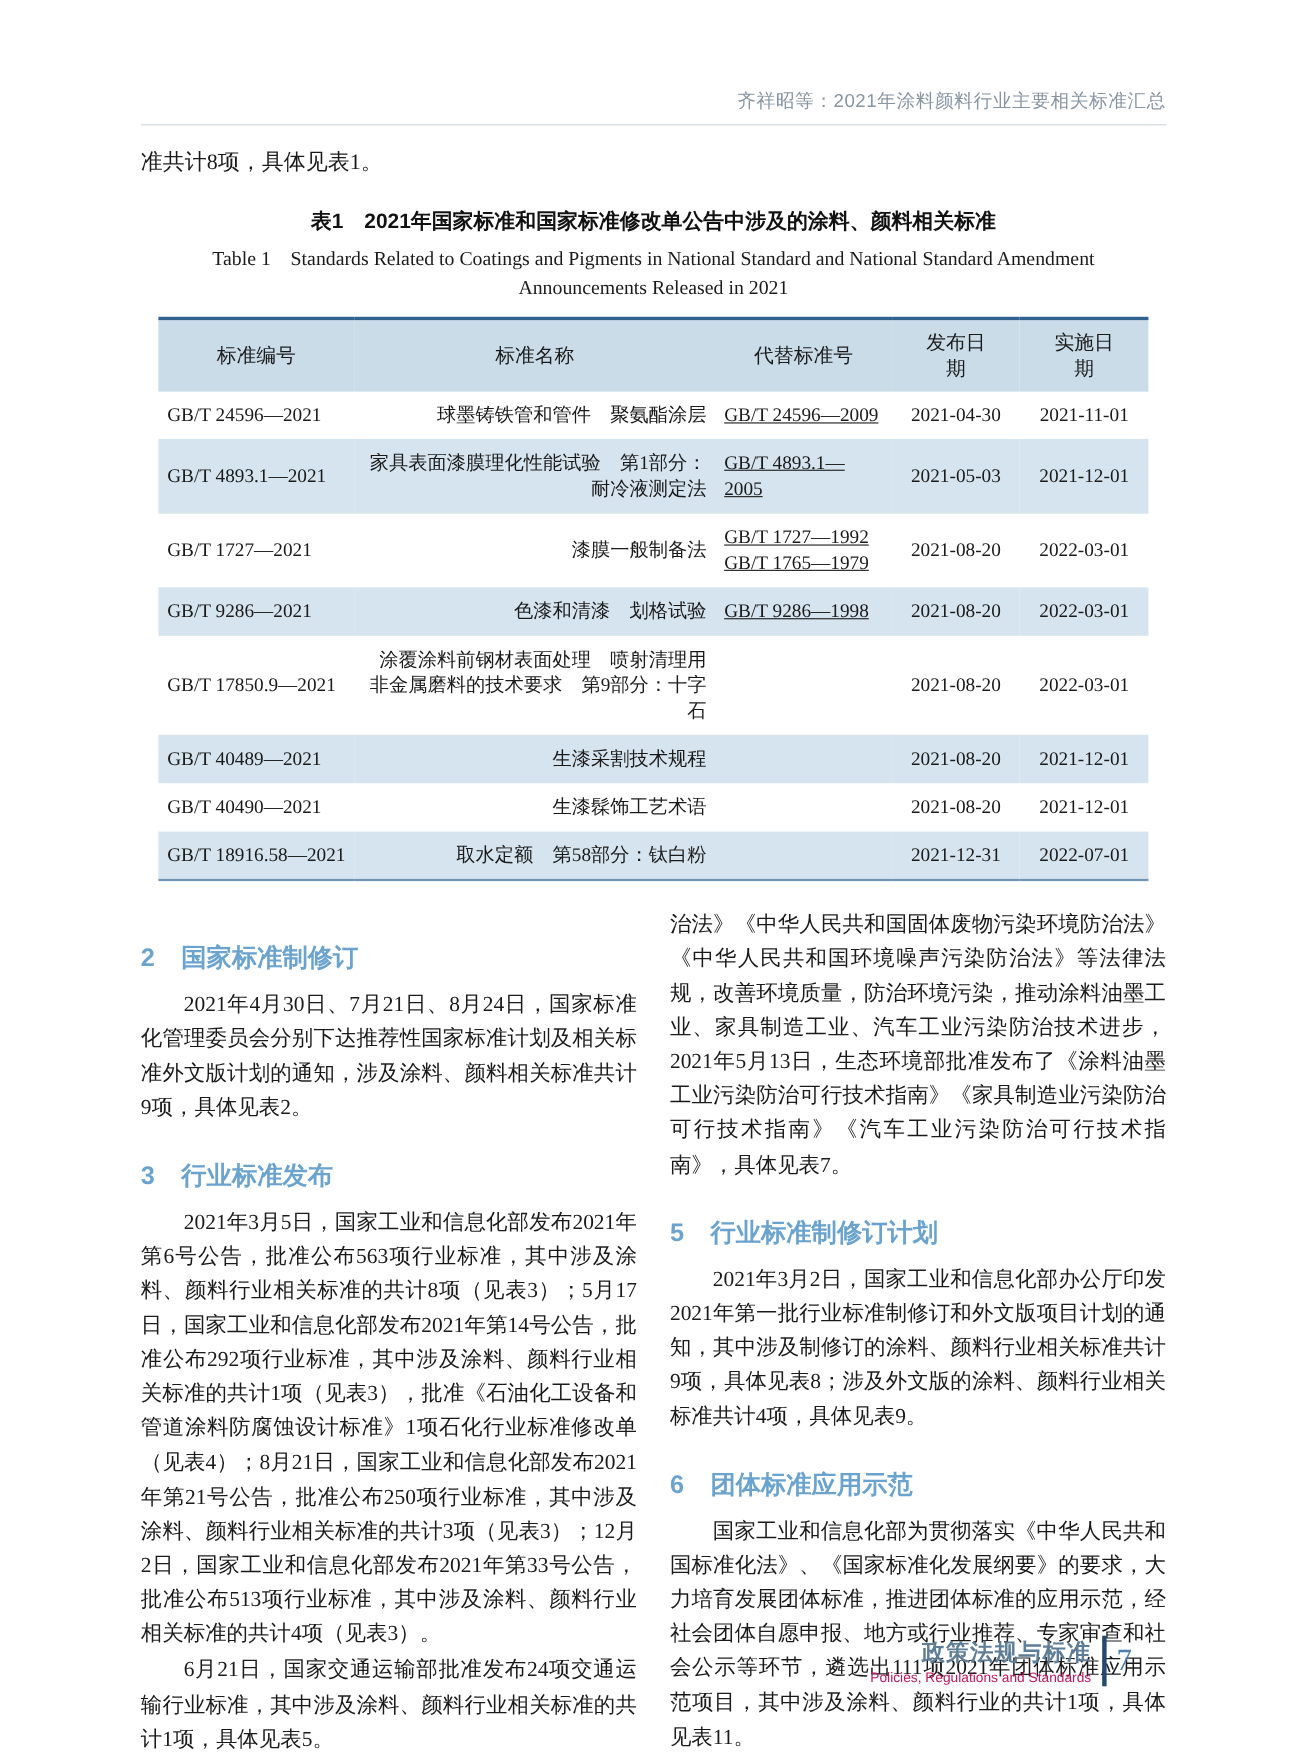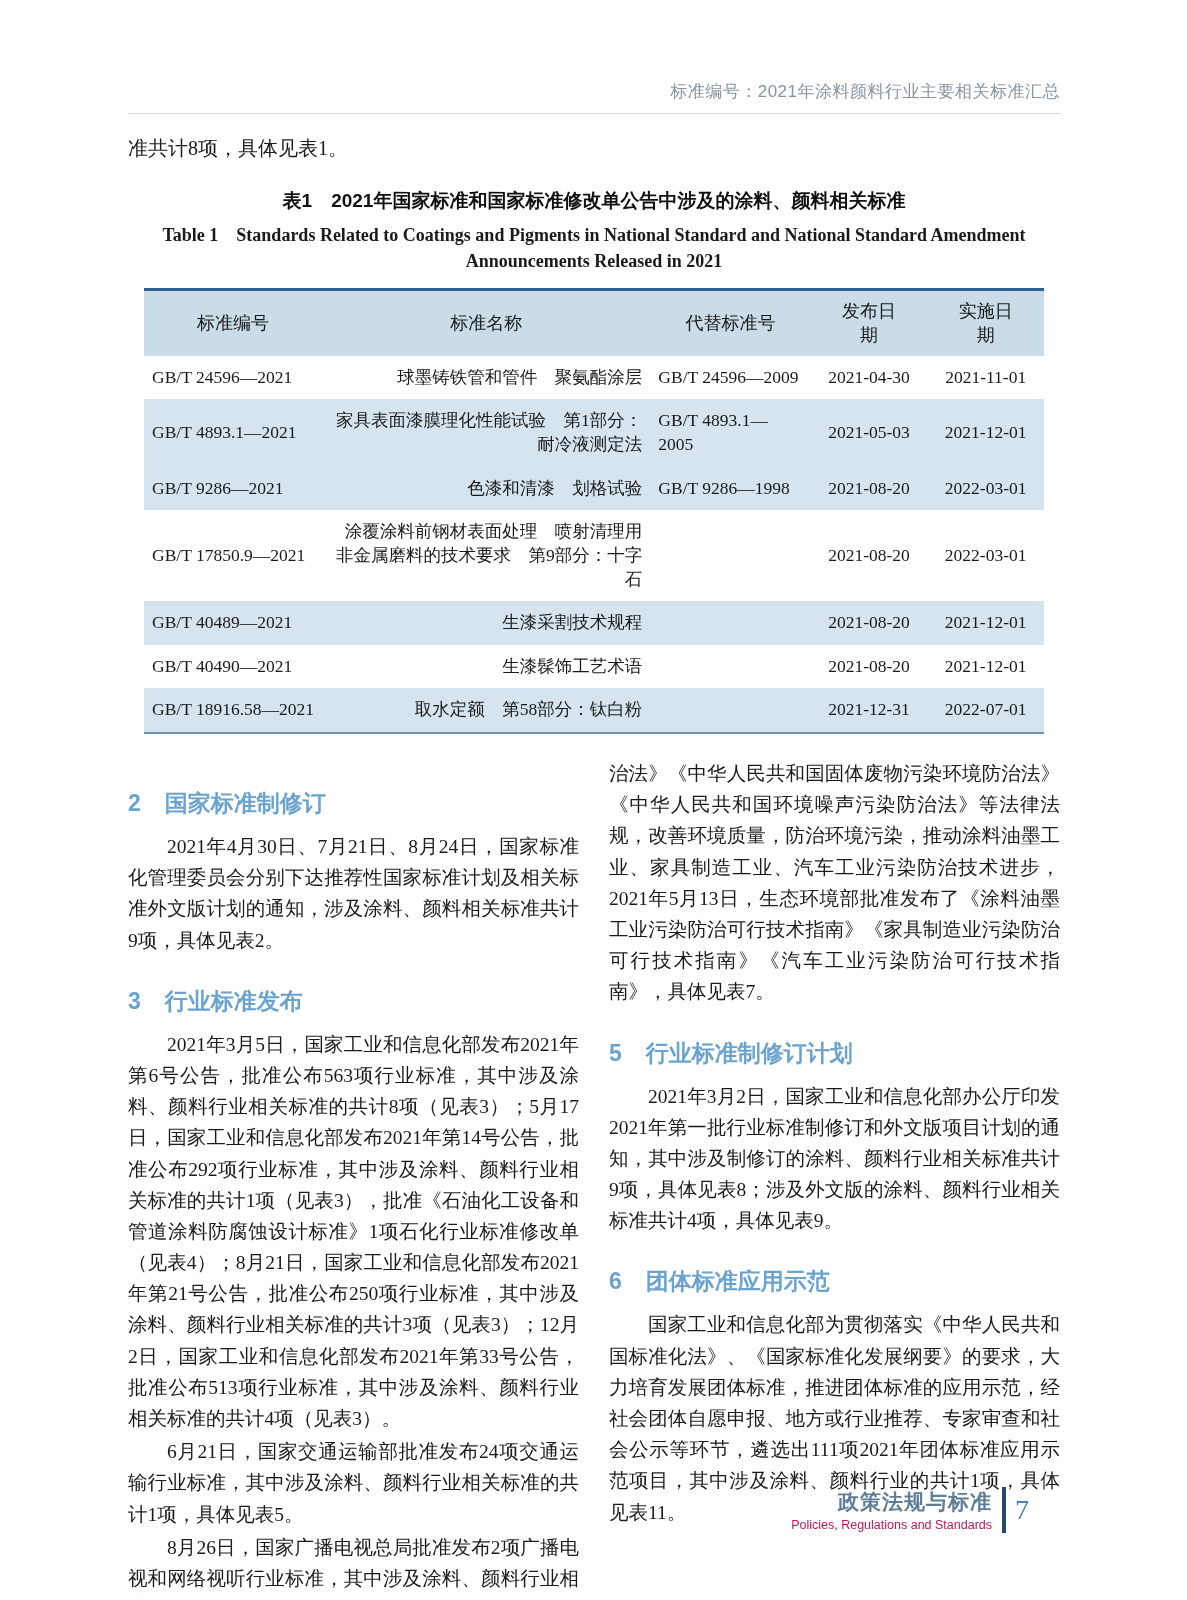--- a/index.html
+++ b/index.html
@@ -15,32 +15,32 @@
     font-family:"Liberation Sans","DejaVu Sans",sans-serif;
     font-size:17px;color:#8795a2;letter-spacing:.5px;}
   .head-rule{border:none;border-top:1px solid #ccd3d9;margin:10px 0 0 0;}
 
   
   .intro{margin:20px 0 0 0;font-size:20px;line-height:1.4;}
 
   
   .cap-zh{margin-top:26px;text-align:center;font-size:19px;font-weight:700;
     font-family:"Liberation Sans","DejaVu Sans",sans-serif;color:#111;}
-  .cap-en{margin-top:8px;text-align:center;font-size:18px;font-weight:700;
+  .cap-en{margin-top:8px;text-align:center;font-size:18px;font-weight:400;
     font-family:"Liberation Serif","DejaVu Serif",serif;line-height:1.45;}
 
   
   table.std{width:900px;margin:14px auto 0 auto;border-collapse:collapse;
     font-size:17.5px;border-top:3px solid #31618f;border-bottom:2px solid #6f94b4;}
   table.std td,table.std th{padding:10px 8px;vertical-align:middle;font-weight:400;line-height:1.35;}
   table.std thead th{background:#c9dce8;text-align:center;font-size:18px;padding:8px 24px;}
   table.std tr.stripe td{background:#d5e4ee;}
   td.c-code{width:19%;text-align:left;padding-left:12px;white-space:nowrap;}
   td.c-name{width:37%;text-align:right;}
-  td.c-repl{width:18%;text-align:left;white-space:pre-line;}
+  td.c-repl{width:18%;text-align:left;white-space:pre-line;text-decoration:underline;}
   td.c-date{width:13%;text-align:center;white-space:nowrap;}
 
   
   .cols{display:flex;gap:30px;margin-top:24px;}
   .col{flex:1;min-width:0;}
   .sec-head{display:flex;align-items:baseline;gap:24px;margin:30px 0 12px 0;
     font-family:"Liberation Sans","DejaVu Sans",sans-serif;
     font-weight:700;font-size:23px;color:#6ba3cf;}
   .sec-head .num{flex:0 0 auto;}
   .col p{margin:0;font-size:19.5px;line-height:1.6;text-align:justify;}
@@ -55,21 +55,21 @@
   .footer .f-en{font-family:"Liberation Sans","DejaVu Sans",sans-serif;
     font-size:12.5px;color:#be185d;margin-top:2px;}
   .footer .bar{width:4px;height:46px;background:#24486e;margin-right:9px;}
   .footer .pageno{font-size:28px;color:#4a7fae;font-family:"Liberation Serif","DejaVu Serif",serif;}
 </style>
 </head>
 <body>
 
 <div class="content">
 
-  <div class="running-head">标准编号：2021年涂料颜料行业主要相关标准汇总</div>
+  <div class="running-head">齐祥昭等：2021年涂料颜料行业主要相关标准汇总</div>
   <hr class="head-rule">
 
   <p class="intro">准共计8项，具体见表1。</p>
 
   <div class="cap-zh">表1　2021年国家标准和国家标准修改单公告中涉及的涂料、颜料相关标准</div>
   <div class="cap-en">
     <div>Table 1　Standards Related to Coatings and Pigments in National Standard and National Standard Amendment</div>
     <div>Announcements Released in 2021</div>
   </div>
 
@@ -90,20 +90,28 @@
         <td class="c-repl">GB/T 24596—2009</td>
         <td class="c-date">2021-04-30</td>
         <td class="c-date">2021-11-01</td>
       </tr>
       <tr class="stripe">
         <td class="c-code">GB/T 4893.1—2021</td>
         <td class="c-name">家具表面漆膜理化性能试验　第1部分：耐冷液测定法</td>
         <td class="c-repl">GB/T 4893.1—2005</td>
         <td class="c-date">2021-05-03</td>
         <td class="c-date">2021-12-01</td>
+      </tr>
+      <tr>
+        <td class="c-code">GB/T 1727—2021</td>
+        <td class="c-name">漆膜一般制备法</td>
+        <td class="c-repl">GB/T 1727—1992
+GB/T 1765—1979</td>
+        <td class="c-date">2021-08-20</td>
+        <td class="c-date">2022-03-01</td>
       </tr>
       <tr class="stripe">
         <td class="c-code">GB/T 9286—2021</td>
         <td class="c-name">色漆和清漆　划格试验</td>
         <td class="c-repl">GB/T 9286—1998</td>
         <td class="c-date">2021-08-20</td>
         <td class="c-date">2022-03-01</td>
       </tr>
       <tr>
         <td class="c-code">GB/T 17850.9—2021</td>

